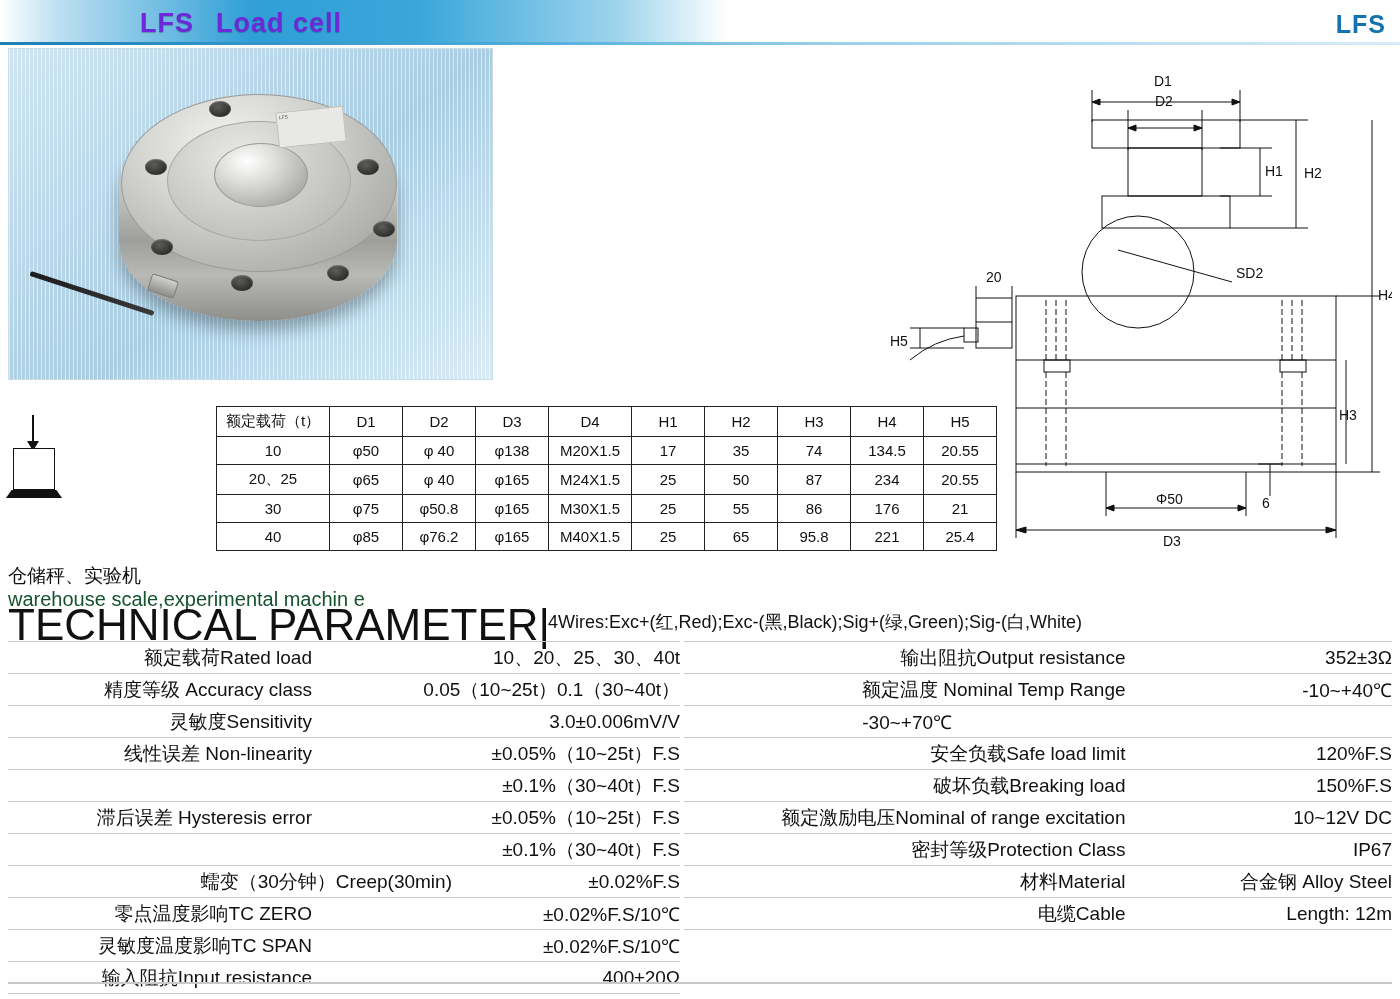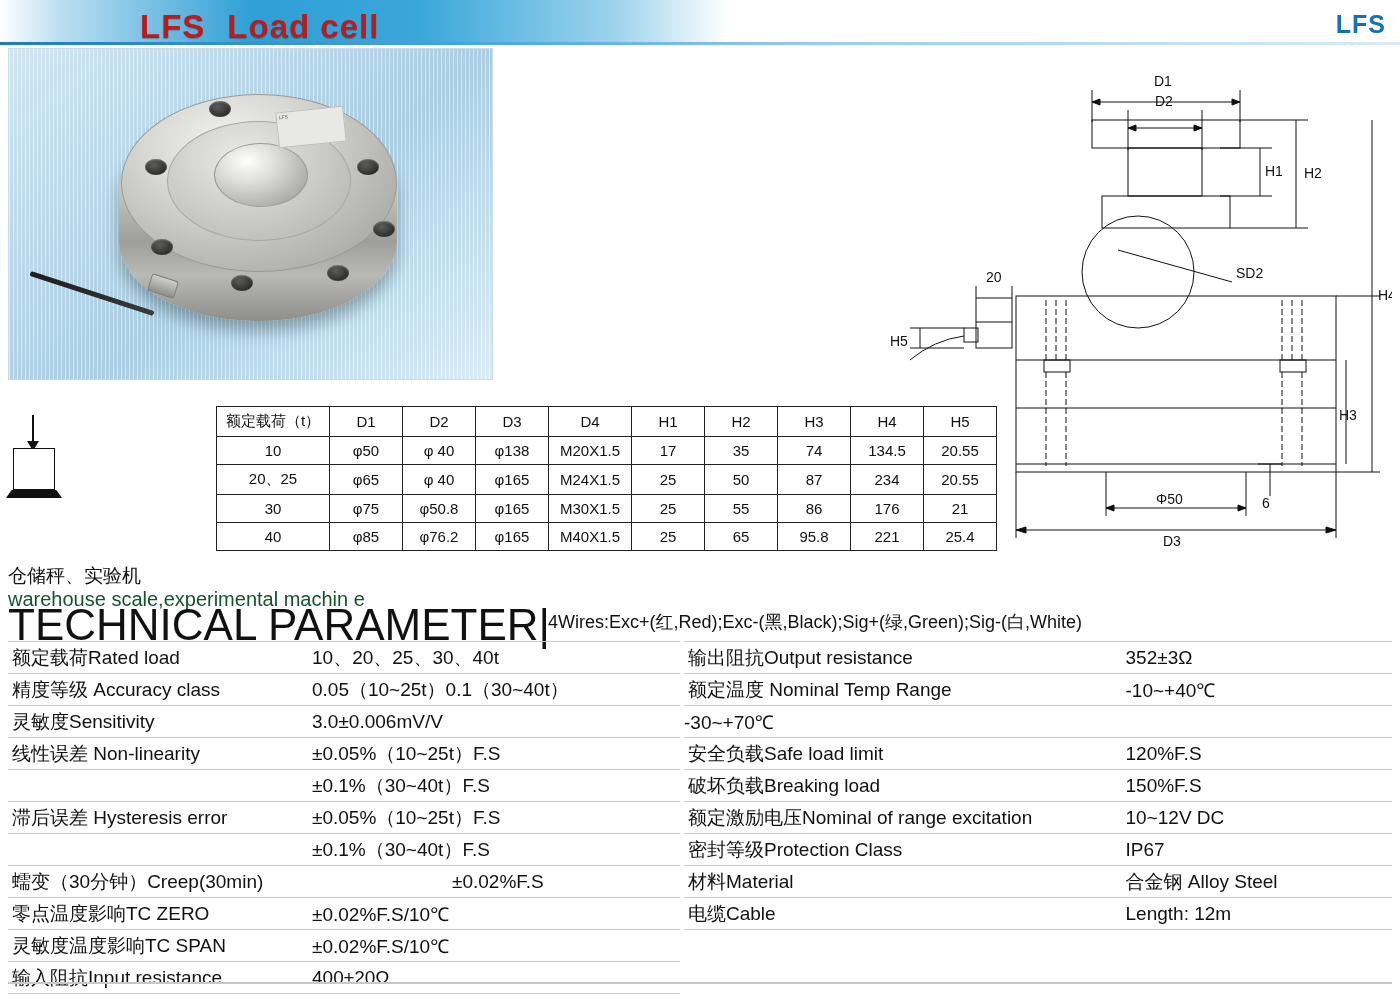--- a/index.html
+++ b/index.html
@@ -17,21 +17,21 @@
   #header-bar{
     position:absolute;left:0;top:0;width:1400px;height:44px;
     background:linear-gradient(to right,#ffffff 0%,#bfe0f2 4%,#2f9fd6 18%,#3aa7da 30%,#9ed3ec 44%,#ffffff 52%,#ffffff 100%);
   }
   #header-underline{
     position:absolute;left:0;top:42px;width:1400px;height:3px;
     background:linear-gradient(to right,#1d7fb5 0%,#49a9d9 35%,#9bd0ea 60%,#d8ecf7 100%);
   }
   #header-title{
     position:absolute;left:140px;top:8px;
-    font-size:33px;font-weight:bold;color:#b91c1c;letter-spacing:1px;
+    font-size:27px;font-weight:bold;color:#6d28d9;letter-spacing:1px;
     text-shadow:0 1px 1px rgba(0,0,0,.25);
   }
   #header-title .sp{display:inline-block;width:22px;}
   #header-right{
     position:absolute;right:14px;top:10px;
     font-size:25px;font-weight:bold;color:#1273b0;letter-spacing:1px;
   }
 
   
   #photo{
@@ -129,20 +129,21 @@
   #wires{
     position:absolute;left:548px;top:610px;font-size:18px;color:#111;
   }
 
   
   #spec-left{position:absolute;left:8px;top:641px;width:672px;}
   #spec-right{position:absolute;left:684px;top:641px;width:708px;}
   .spec-row{
     display:flex;align-items:center;height:31px;
     border-bottom:1.5px solid #c8c8c8;
+    text-align:right;
   }
   .spec-row.first{border-top:1.5px solid #c8c8c8;}
   .spec-label{font-size:19px;color:#111;padding-left:4px;}
   .spec-value{font-size:19px;color:#111;}
   #spec-left .spec-label{width:300px;}
   #spec-left .spec-value{width:368px;}
   #spec-right .spec-label{width:440px;}
   #spec-right .spec-value{width:268px;}
   #bottom-rule{
     position:absolute;left:8px;top:982px;width:1384px;height:2px;background:#c8c8c8;

